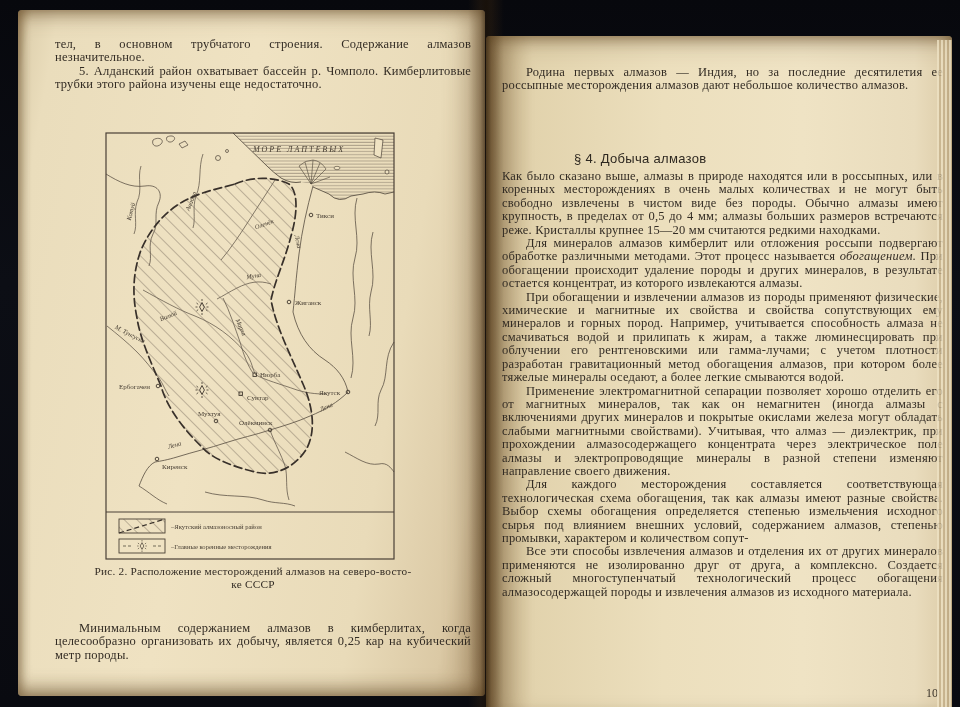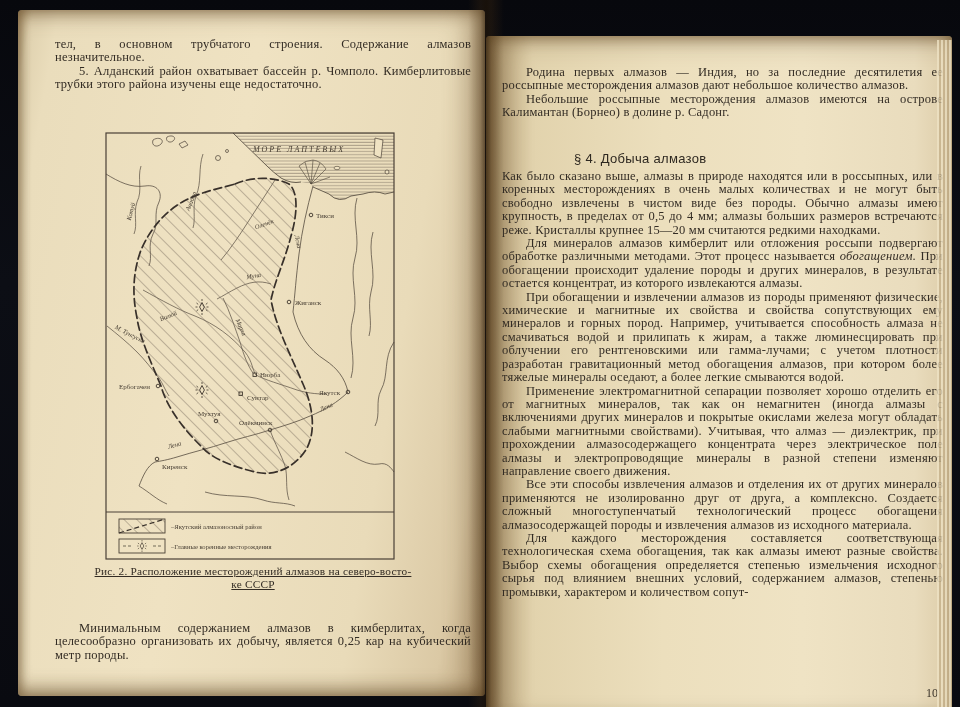--- a/index.html
+++ b/index.html
@@ -40,21 +40,21 @@
   .para{text-indent:24px;}
   .para.noindent{text-indent:0;}
   .heading{
     position:absolute;color:#2e2820;font-family:"Liberation Sans", sans-serif;
     font-weight:normal;font-size:13px;letter-spacing:.3px;
   }
   .pagenum{position:absolute;color:#3a332a;font-size:12px;}
   .figure{position:absolute;left:87px;top:122px;width:290px;height:428px;}
   .caption{
     position:absolute;left:70px;top:555px;width:330px;text-align:center;
-    color:#332c24;font-size:11.3px;line-height:13px;letter-spacing:.2px;text-decoration:underline;
+    color:#332c24;font-size:11.3px;line-height:13px;letter-spacing:.2px;
   }
   .map-label{font-family:"Liberation Serif", serif;}
   svg{display:block;}
 </style>
 </head>
 <body>
 
 <div class="page page-left">
   <div class="txt" style="left:37px;top:28px;width:416px;">
     <div class="para noindent">тел, в основном трубчатого строения. Содержание алмазов незначительное.</div>
@@ -165,31 +165,30 @@
   <div class="txt" style="left:37px;top:612px;width:416px;">
     <div class="para">Минимальным содержанием алмазов в кимберлитах, когда целесообразно организовать их добычу, является 0,25 кар на кубический метр породы.</div>
   </div>
 
   <div class="pagenum" style="left:37px;top:657px;margin-top:48px;">14</div>
 </div>
 
 <div class="page page-right">
   <div class="txt" style="left:16px;top:30px;width:441px;">
     <div class="para">Родина первых алмазов — Индия, но за последние десятилетия ее россыпные месторождения алмазов дают небольшое количество алмазов.</div>
-    <div class="para">Небольшие россыпные месторождения алмазов имеются на острове Калимантан (Борнео) в долине р. Садонг.</div>
   </div>
 
   <div class="heading" style="left:88px;top:115px;">§ 4. Добыча алмазов</div>
 
   <div class="txt" style="left:16px;top:134px;width:441px;max-height:528px;overflow:hidden;">
     <div class="para noindent">Как было сказано выше, алмазы в природе находятся или в россыпных, или в коренных месторождениях в очень малых количествах и не могут быть свободно извлечены в чистом виде без породы. Обычно алмазы имеют крупность, в пределах от 0,5 до 4 мм; алмазы больших размеров встречаются реже. Кристаллы крупнее 15—20 мм считаются редкими находками.</div>
     <div class="para"><span>Для минералов алмазов кимберлит или отложения россыпи подвергают обработке различными методами. Этот процесс называется </span><i>обогащением</i><span>. При обогащении происходит удаление породы и других минералов, в результате остается концентрат, из которого извлекаются алмазы.</span></div>
     <div class="para">При обогащении и извлечении алмазов из породы применяют физические, химические и магнитные их свойства и свойства сопутствующих ему минералов и горных пород. Например, учитывается способность алмаза не смачиваться водой и прилипать к жирам, а также люминесцировать при облучении его рентгеновскими или гамма-лучами; с учетом плотности разработан гравитационный метод обогащения алмазов, при котором более тяжелые минералы оседают, а более легкие смываются водой.</div>
     <div class="para">Применение электромагнитной сепарации позволяет хорошо отделить его от магнитных минералов, так как он немагнитен (иногда алмазы с включениями других минералов и покрытые окислами железа могут обладать слабыми магнитными свойствами). Учитывая, что алмаз — диэлектрик, при прохождении алмазосодержащего концентрата через электрическое поле алмазы и электропроводящие минералы в разной степени изменяют направление своего движения.</div>
+    <div class="para">Для каждого месторождения составляется соответствующая технологическая схема обогащения, так как алмазы имеют разные свойства. Выбор схемы обогащения определяется степенью измельчения исходного сырья под влиянием внешних условий, содержанием алмазов, степенью промывки, характером и количеством сопут-</div>
     <div class="para">Все эти способы извлечения алмазов и отделения их от других минералов применяются не изолированно друг от друга, а комплексно. Создается сложный многоступенчатый технологический процесс обогащения алмазосодержащей породы и извлечения алмазов из исходного материала.</div>
-    <div class="para">Для каждого месторождения составляется соответствующая технологическая схема обогащения, так как алмазы имеют разные свойства. Выбор схемы обогащения определяется степенью измельчения исходного сырья под влиянием внешних условий, содержанием алмазов, степенью промывки, характером и количеством сопут-</div>
   </div>
 
   <div class="pagenum" style="left:440px;top:650px;">10</div>
   <div class="fore-edge"></div>
 </div>
 
 <div class="gutter"></div>
 
 </body></html>

